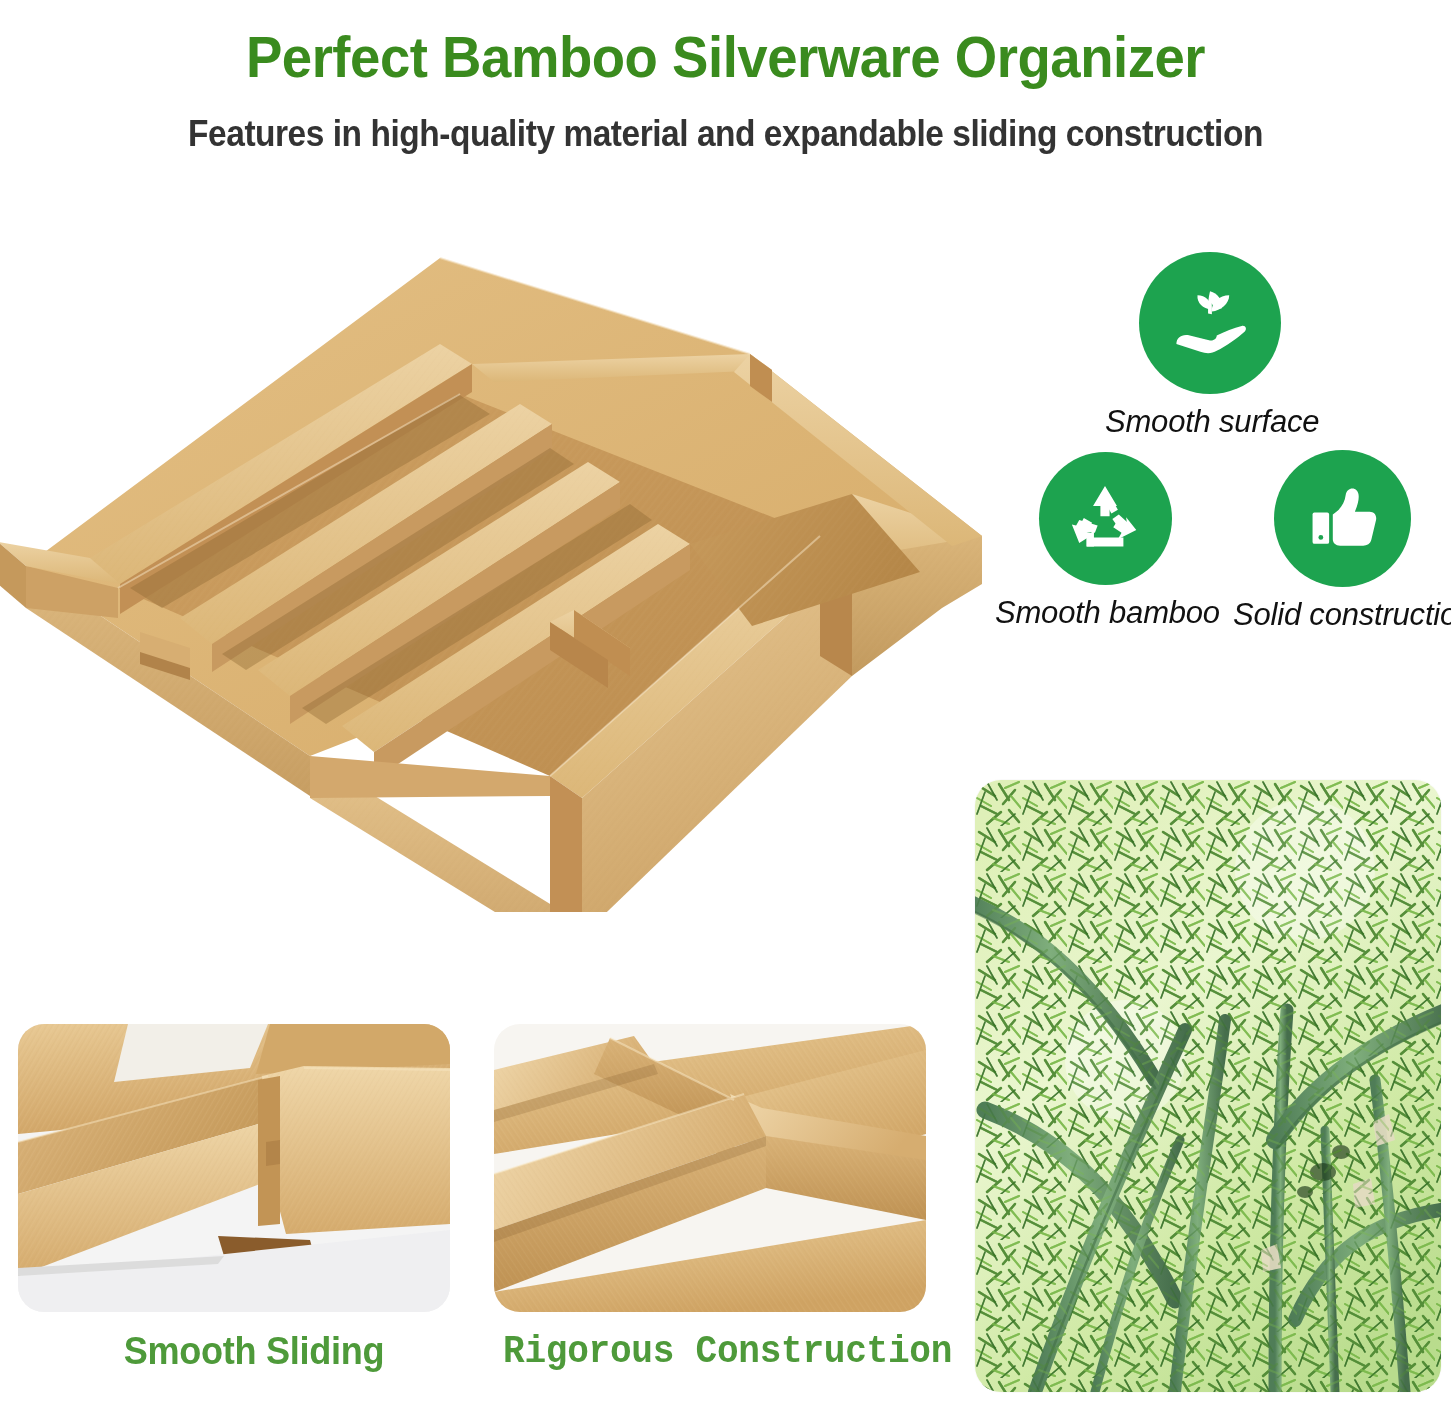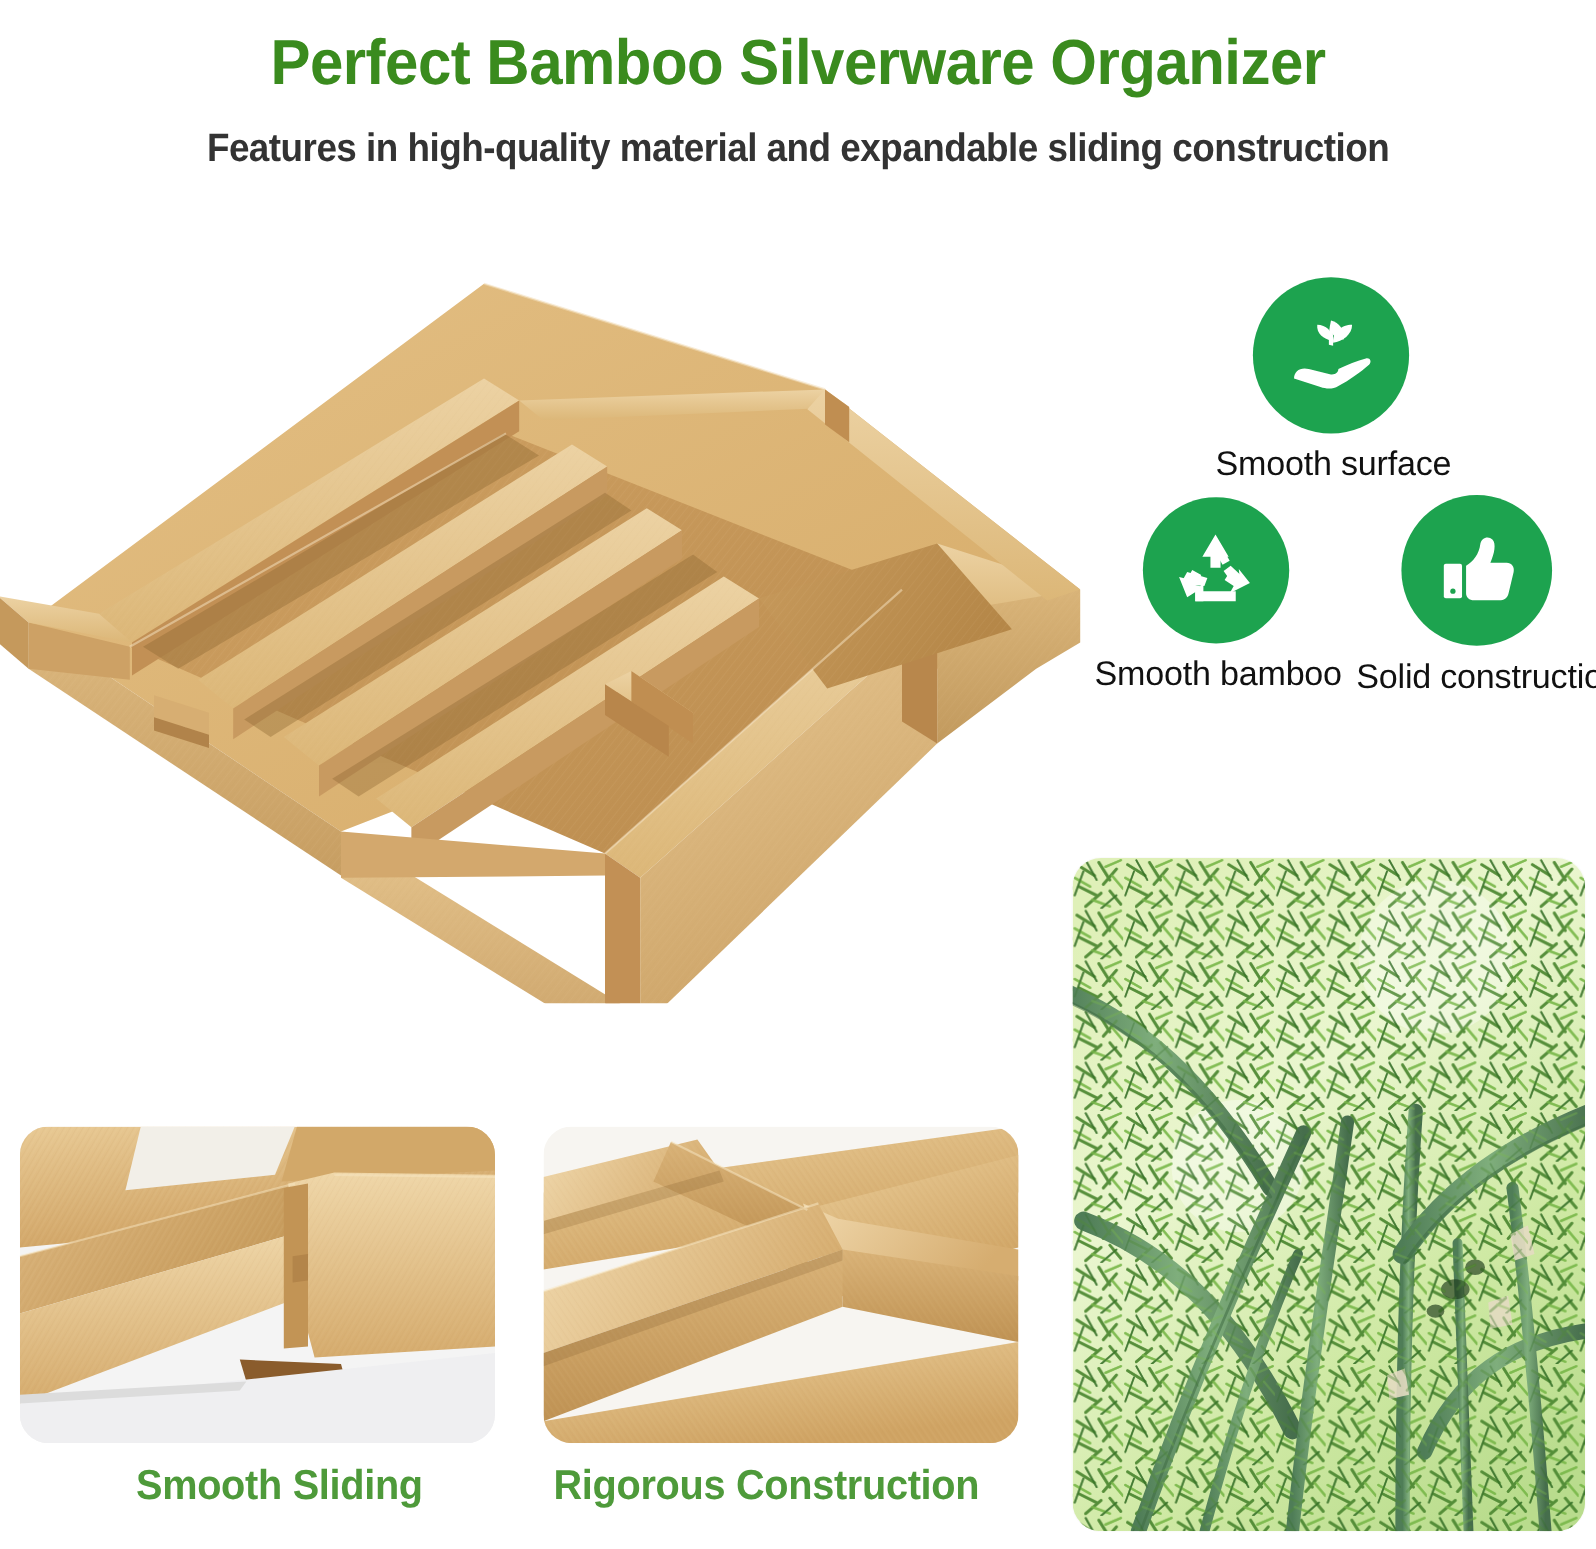--- a/index.html
+++ b/index.html
@@ -13,21 +13,21 @@
     transform:scaleX(0.94);transform-origin:center top;white-space:nowrap;}
   #subtitle{position:absolute;left:0;top:92px;width:1451px;text-align:center;
     font-size:36px;font-weight:bold;color:#333333;letter-spacing:-0.5px;
     transform:scaleX(0.93);transform-origin:center top;white-space:nowrap;}
 
   
   #hero{position:absolute;left:-10px;top:236px;width:1000px;height:676px;}
   #hero svg{display:block;width:100%;height:100%;}
 
   
-  .badge-group{position:absolute;}
+  .badge-group{position:absolute;font-style:italic;}
   .badge-circle{border-radius:50%;background:#1da34f;position:relative;
      display:flex;align-items:center;justify-content:center;}
   .badge-circle svg{display:block;}
   .badge-label{text-align:center;font-size:31px;color:#111111;
      white-space:nowrap;margin-top:10px;letter-spacing:-0.2px;}
 
   #badge-smooth{left:1105px;top:252px;width:210px;}
   #badge-smooth .badge-circle{width:142px;height:142px;margin:0 auto;}
   #badge-organic{left:995px;top:452px;width:220px;}
   #badge-organic .badge-circle{width:133px;height:133px;margin:0 auto;}
@@ -43,21 +43,21 @@
   
   .detail-card{position:absolute;}
   .detail-photo{border-radius:26px;overflow:hidden;position:relative;}
   .detail-photo svg{display:block;width:100%;height:100%;}
   .detail-caption{text-align:center;font-size:38px;font-weight:bold;
      color:#4e9a3a;white-space:nowrap;margin-top:18px;letter-spacing:-0.3px;
      transform:scaleX(0.95);}
 
   #detail-sliding{left:18px;top:1024px;width:472px;}
   #detail-sliding .detail-photo{width:432px;height:288px;}
-  #detail-rigorous{left:494px;top:1024px;width:364px;}
+  #detail-rigorous{left:494px;top:1024px;width:364px;font-family:Liberation Mono, monospace;}
   #detail-rigorous .detail-photo{width:432px;height:288px;}
 </style>
 </head>
 <body>
 
 <div id="header">
   <div id="main-title">Perfect Bamboo Silverware Organizer</div>
   <div id="subtitle">Features in high-quality material and expandable sliding construction</div>
 </div>
 

